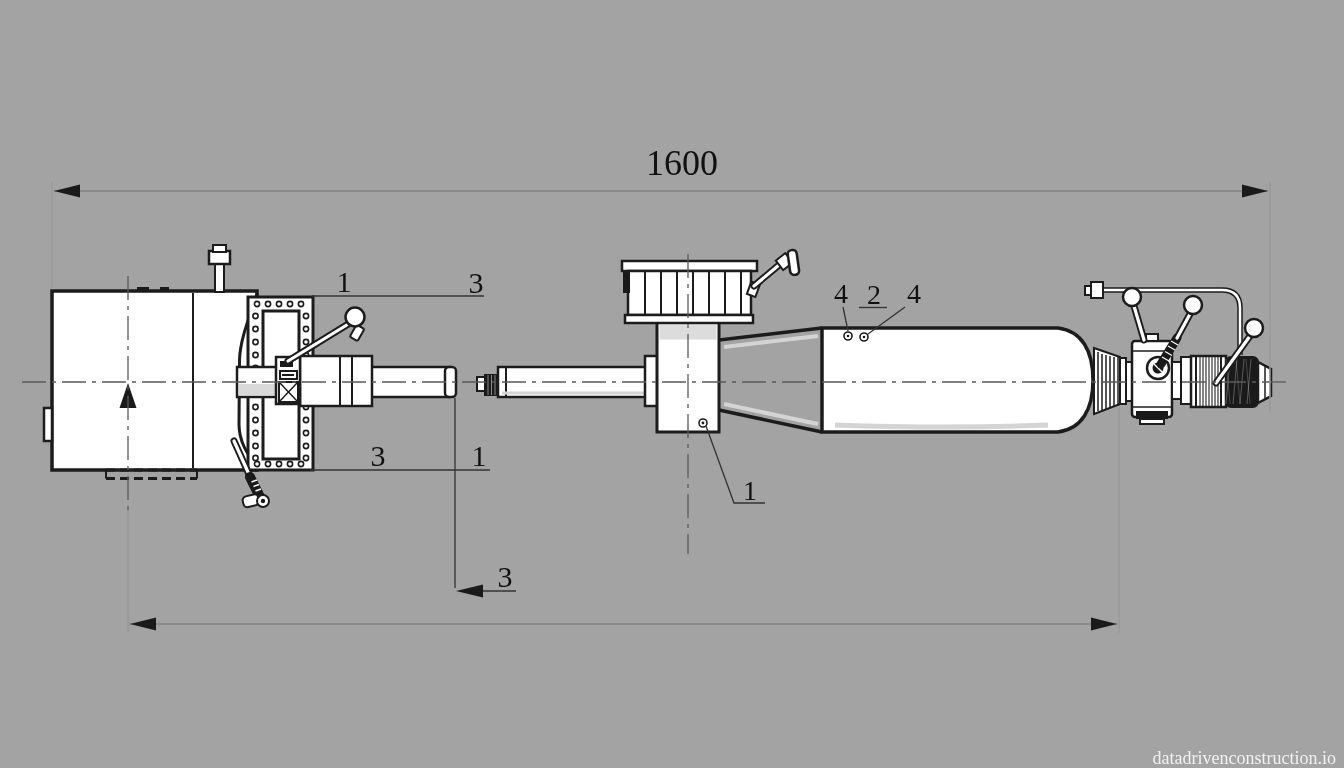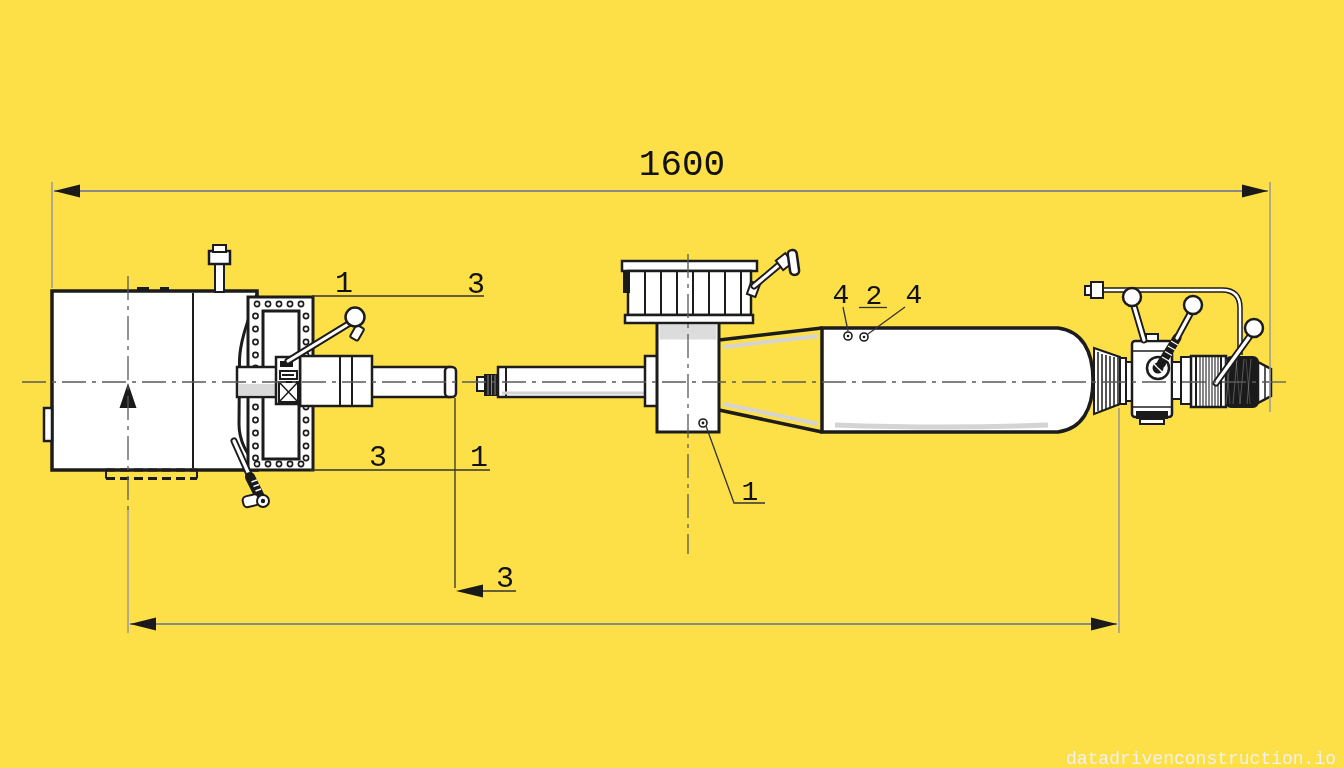--- a/index.html
+++ b/index.html
@@ -1,17 +1,17 @@
 <!DOCTYPE html>
 <html><head>
 <meta charset="utf-8">
 <style>
   html,body{margin:0;padding:0;background:#fff;}
-  .canvas{position:relative;width:1344px;height:768px;background:#fde047;overflow:hidden;
-          font-family:Liberation Mono, monospace;}
+  .canvas{position:relative;width:1344px;height:768px;background:#a3a3a3;overflow:hidden;
+          font-family:Liberation Serif, serif;}
   svg{position:absolute;left:0;top:0;}
   
   .s1{stroke:#1c1c1c;stroke-width:1.5;fill:none}
   .s2{stroke:#1c1c1c;stroke-width:2;fill:none}
   .s3{stroke:#1c1c1c;stroke-width:3;fill:none}
   .fw2{fill:#fff;stroke:#1c1c1c;stroke-width:2}
   .fw25{fill:#fff;stroke:#1c1c1c;stroke-width:2.5}
   .fw3{fill:#fff;stroke:#1c1c1c;stroke-width:3}
   .fw35{fill:#fff;stroke:#1c1c1c;stroke-width:3.5}
   .dk{fill:#1a1a1a}

